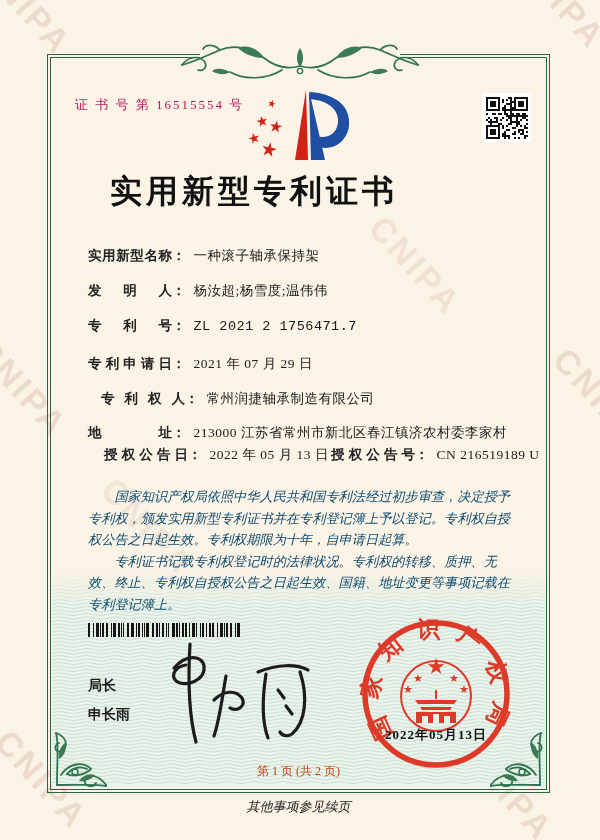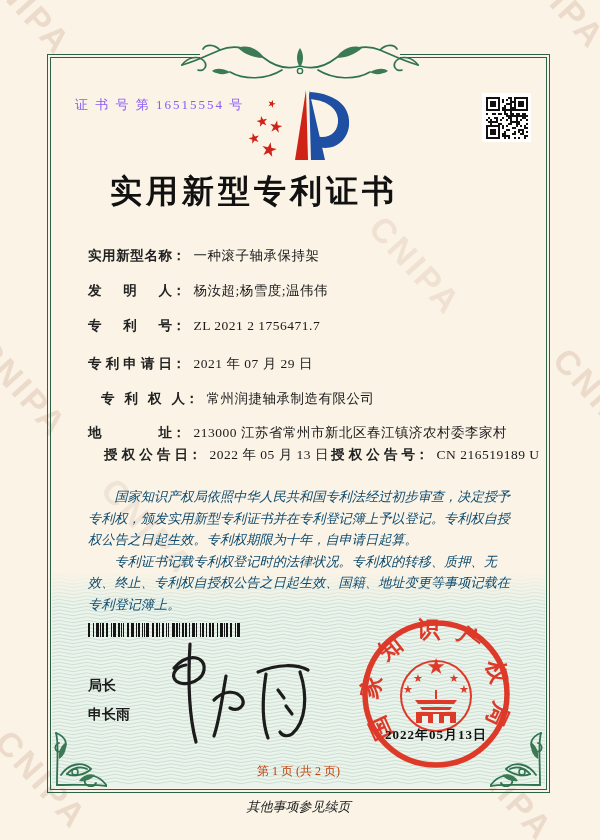--- a/index.html
+++ b/index.html
@@ -45,35 +45,35 @@
   .top-orn .vine{stroke:#2f7350;stroke-width:1.7;fill:none;stroke-linecap:round;}
   .top-orn .leaf{fill:#3b7a55;stroke:none;}
   .corner{position:absolute;z-index:3;}
   .corner .vine{stroke:#2f7350;stroke-width:1.8;fill:none;stroke-linecap:round;}
   .corner .leaf{fill:#3b7a55;}
   .corner-l{left:53px;top:731px;}
   .corner-r{left:490px;top:731px;}
   
   .cert-no{
     position:absolute;left:75px;top:96px;font-size:13px;letter-spacing:2px;
-    z-index:4;color:#8b5cf6;font-family:Liberation Serif, serif;
+    z-index:4;color:#be185d;font-family:Liberation Serif, serif;
   }
   .logo{position:absolute;left:248px;top:86px;z-index:4;}
   .qr{
     position:absolute;left:482px;top:93px;width:49px;height:49px;background:#fff;
     z-index:4;display:flex;align-items:center;justify-content:center;
   }
   .title{
     position:absolute;left:50px;top:170px;width:408px;text-align:center;
     font-size:32px;font-weight:bold;letter-spacing:4px;color:#111;z-index:4;
   }
   
   .fields{position:absolute;left:88px;top:242px;width:432px;z-index:4;font-size:13.5px;}
   .frow{position:absolute;left:0;white-space:nowrap;}
-  .frow.r1{top:5px;}  .frow.r2{top:40px;} .frow.r3{top:75px;}
+  .frow.r1{top:5px;}  .frow.r2{top:40px;} .frow.r3{top:75px;font-family:Liberation Mono, monospace;}
   .frow.r4{top:113px;}.frow.r5{top:148px;margin-left:13px;}.frow.r6{top:182px;}
   .frow.r7{top:204px;margin-left:16px;}
   .pair2{position:absolute;left:227px;top:0;}
   .flabel{
     display:inline-block;width:84px;text-align:justify;text-align-last:justify;
     font-weight:600;color:#222;vertical-align:top;
   }
   .fcolon{font-weight:600;color:#222;}
   .fvalue{margin-left:8px;letter-spacing:.5px;color:#1a1a1a;}
   

